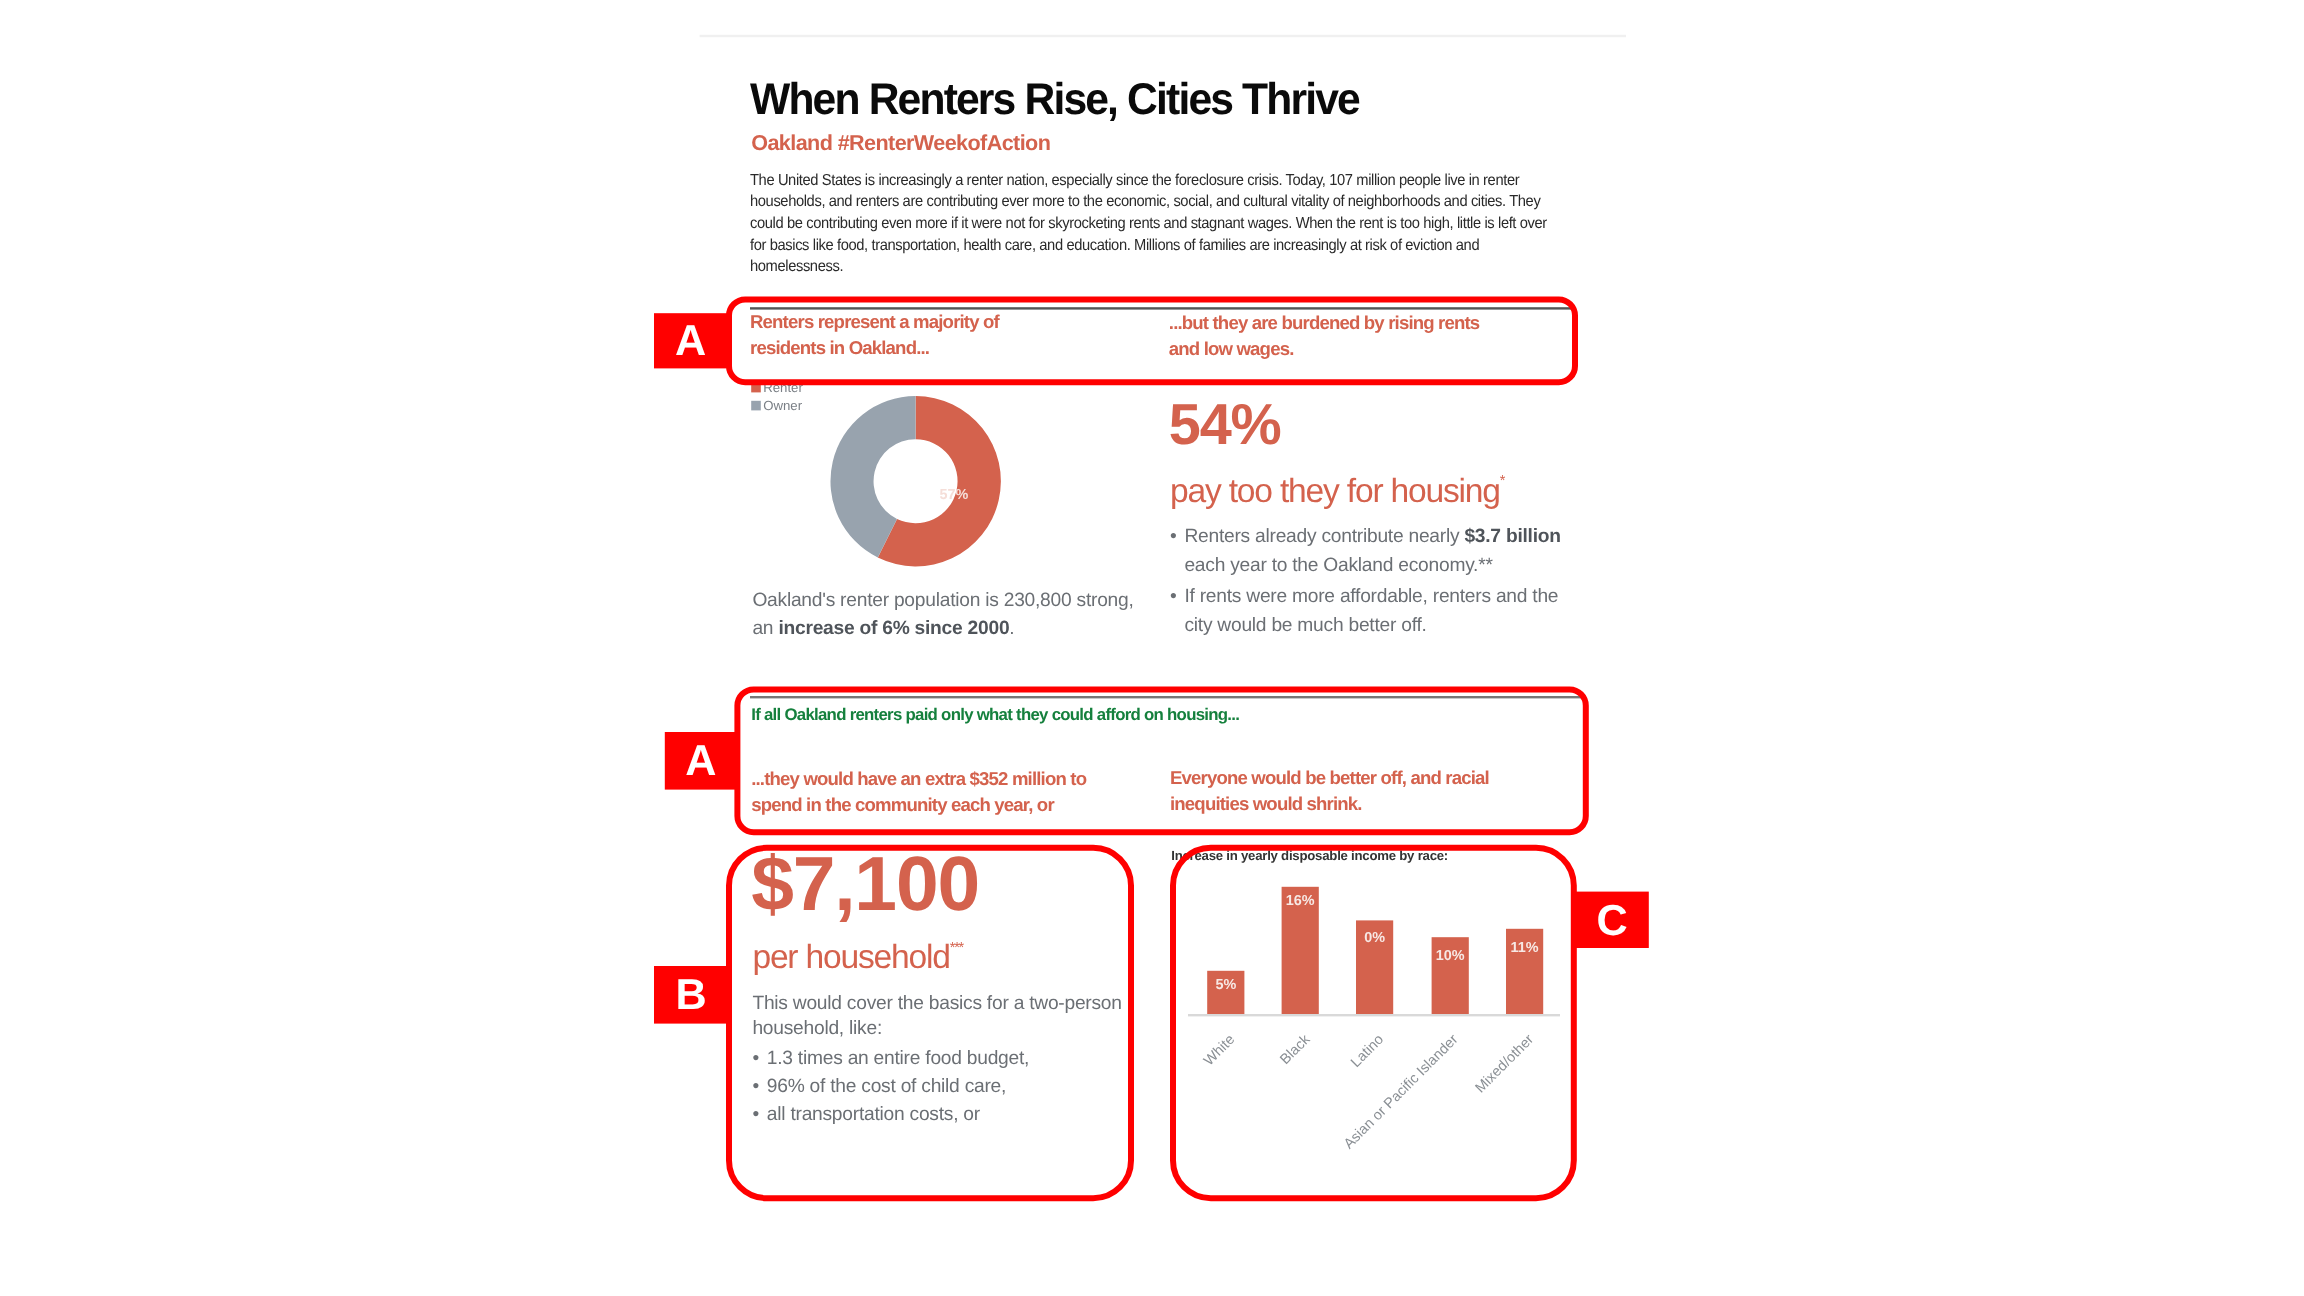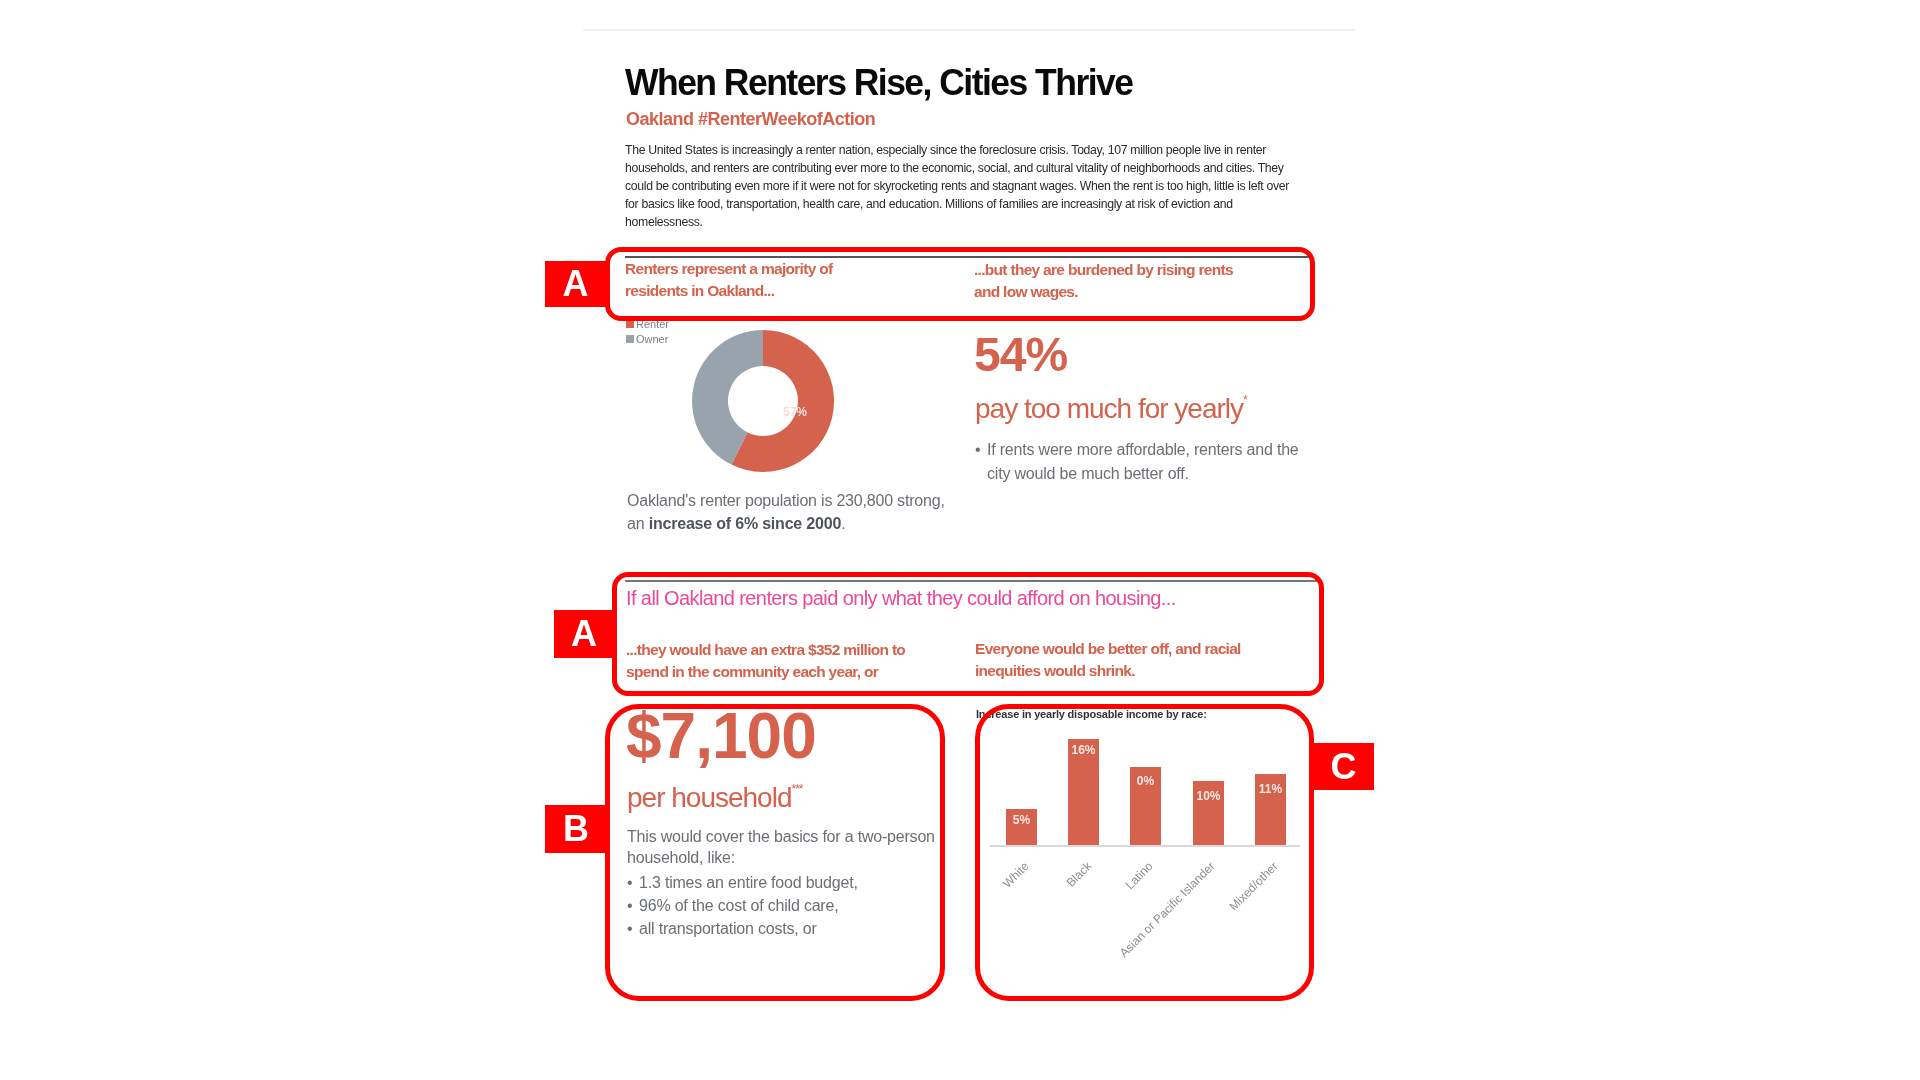--- a/index.html
+++ b/index.html
@@ -15,21 +15,21 @@
   .sw { display:inline-block; width:8px; height:8px; margin-right:2px; vertical-align:0; }
   .bodytext { font-size:16px; line-height:23px; color:#6b6f74; letter-spacing:-0.2px; }
   .bodytext b { color:#4f545a; }
   .big54 { font-weight:bold; font-size:48px; color:#d4624d; letter-spacing:-1px; line-height:66px; }
   .bigsub { font-size:28px; color:#d4624d; letter-spacing:-1px; line-height:32px; white-space:nowrap; }
   .bigsub sup { font-size:12px; vertical-align:14px; color:#d4624d; }
   .bullets { font-size:16px; line-height:24px; color:#6b6f74; letter-spacing:-0.2px; }
   .bullets div { position:relative; padding-left:12px; }
   .bullets div::before { content:"•"; position:absolute; left:0; color:#6b6f74; }
   .bullets b { color:#4f545a; }
-  .q-black { font-weight:normal; font-size:20px; color:#ec4899; letter-spacing:-0.6px; white-space:nowrap; }
+  .q-black { font-weight:bold; font-size:14px; color:#15803d; letter-spacing:-0.6px; white-space:nowrap; }
   .big7100 { font-weight:bold; font-size:64px; color:#d4624d; letter-spacing:-1px; line-height:64px; white-space:nowrap; }
   .chart-title { font-weight:bold; font-size:11px; color:#333; letter-spacing:-0.2px; white-space:nowrap; }
   .bar { background:#d4624d; }
   .bar-label { color:#f7e8e4; font-weight:bold; font-size:12px; text-align:center; width:100%; position:absolute; top:4px; }
   .baseline { background:#d9d9d9; height:2px; }
   .xlab { font-size:12px; color:#8a8f94; white-space:nowrap; transform:rotate(-45deg); transform-origin:right center; text-align:right; }
   .ann-box { border:5px solid #ff0000; border-radius:16px; box-sizing:border-box; }
   .ann-box.round { border-radius:34px; }
   .ann-label { background:#ff0000; color:#ffffff; font-weight:bold; font-size:36px; display:flex; align-items:center; justify-content:center; font-family:"Liberation Sans", sans-serif; }
 </style>
@@ -63,23 +63,24 @@
   <path d="M41.5 136.6 A71 71 0 0 1 73 2 L73 38 A35 35 0 0 0 57.5 104.4 Z" fill="#98a3ae"></path>
   <text x="105" y="88" font-family="Liberation Sans, sans-serif" font-size="12" font-weight="bold" fill="#f5ded8" text-anchor="middle">57%</text>
 </svg>
 
 <div class="abs bodytext" style="left:627px; top:489px; width:330px;">
   <span>Oakland's renter population is 230,800 strong, an </span><b>increase of 6% since 2000</b><span>.</span>
 </div>
 
 <div class="abs big54" style="left:974px; top:322px;">54%</div>
 <div class="abs bigsub" style="left:975px; top:384px;">
-  <span>pay too much for yearly</span><sup>*</sup>
+  <span>pay too they for housing</span><sup>*</sup>
 </div>
 <div class="abs bullets" style="left:975px; top:436px; width:350px;">
+  <div><span>Renters already contribute nearly </span><b>$3.7 billion</b><span> each year to the Oakland economy.**</span></div>
   <div style="margin-top:2px;">If rents were more affordable, renters and the city would be much better off.</div>
 </div>
 
 <div class="abs hrule" style="left:625px; top:580px; width:693px; background:#777;"></div>
 <div class="abs q-black" style="left:626px; top:587px;">If all Oakland renters paid only what they could afford on housing...</div>
 <div class="abs section-head" style="left:626px; top:639px;">
   <div>...they would have an extra $352 million to</div>
   <div>spend in the community each year, or</div>
 </div>
 <div class="abs section-head" style="left:975px; top:638px;">

